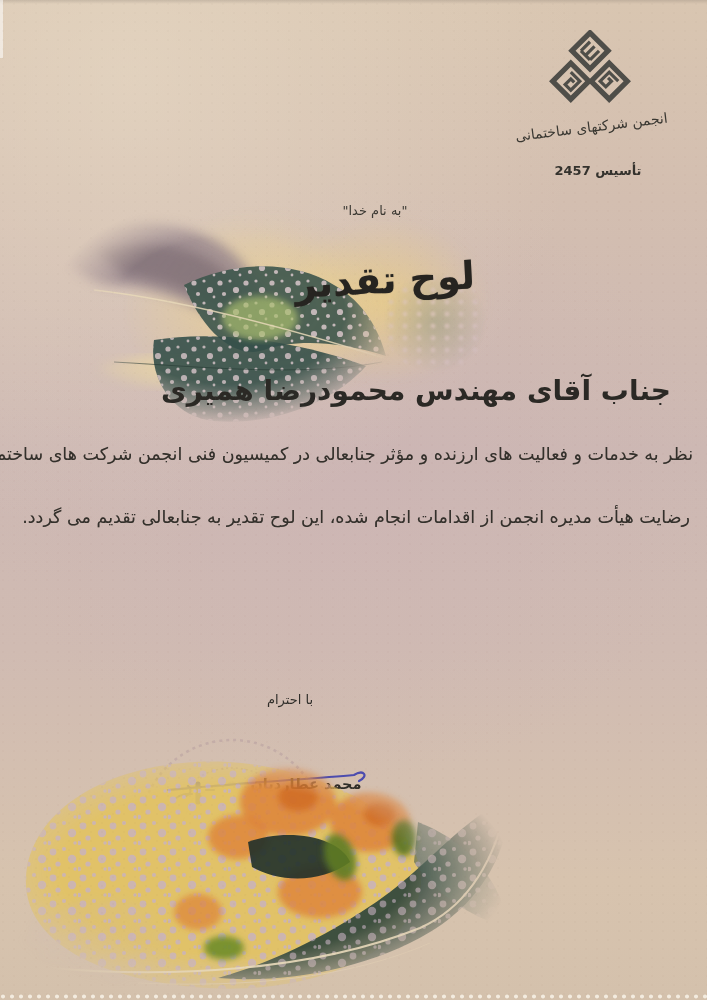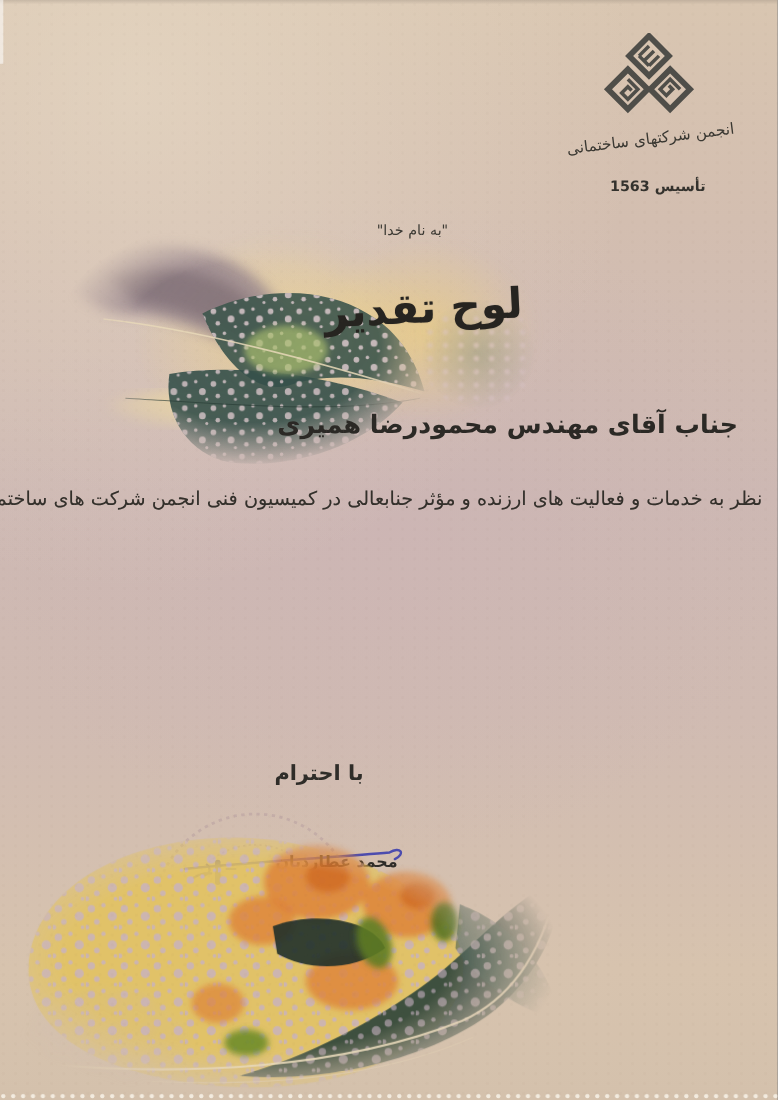--- a/index.html
+++ b/index.html
@@ -32,28 +32,28 @@
     background:radial-gradient(closest-side,rgba(240,208,118,.6),rgba(240,208,118,0));filter:blur(6px);}
   .teal-web{left:383px;top:272px;width:104px;height:100px;border-radius:50%;opacity:.5;filter:blur(1px);
     background-image:
       radial-gradient(circle at 8px 6px, rgba(214,194,199,.85) 2px, transparent 3px),
       radial-gradient(closest-side, rgba(58,98,84,.45), transparent);
     background-size:14px 12px,100% 100%;}
   .title{left:295px;top:258px;width:180px;text-align:center;font-size:38px;font-weight:bold;
     transform:rotate(-3deg);color:#262420;text-shadow:0 0 1px rgba(40,36,30,.35);}
 
   
-  .recipient{right:36px;top:374px;font-size:23px;font-weight:bold;color:#2b2925;}
+  .recipient{right:36px;top:374px;font-size:28px;font-weight:bold;color:#2b2925;}
   .body-line{font-size:17.5px;color:#33302b;text-shadow:0 0 .5px rgba(45,40,33,.3);}
   .line1{right:14px;top:444px;}
   .line2{right:17px;top:507px;}
   .line3{right:14px;top:591px;}
 
   
-  .salutation{left:218px;top:692px;width:144px;text-align:center;font-size:19px;font-weight:bold;}
+  .salutation{left:218px;top:692px;width:144px;text-align:center;font-size:13px;font-weight:normal;}
   .signer-title{left:166px;top:729px;width:226px;text-align:center;font-size:16px;font-weight:bold;}
   .signature-svg{left:148px;top:750px;width:238px;height:58px;}
   .signer-name{left:224px;top:776px;width:164px;text-align:center;font-size:14.5px;font-weight:bold;}
 
   .stamp{left:126px;top:734px;width:214px;height:208px;opacity:.55;}
 
   
   .marble-tl{left:34px;top:190px;width:374px;height:252px;
     -webkit-mask-image:radial-gradient(ellipse 62% 58% at 52% 48%, #000 50%, transparent 78%);
             mask-image:radial-gradient(ellipse 62% 58% at 52% 48%, #000 50%, transparent 78%);}
@@ -85,21 +85,21 @@
         <rect x="-16" y="-16" width="32" height="32"></rect>
         <path d="M -8,-8 H 8 V 8 H -2 V -2 H 4" stroke-width="4"></path>
       </g>
       <g transform="translate(79,64) rotate(45)">
         <rect x="-16" y="-16" width="32" height="32"></rect>
         <path d="M 8,-8 H -8 V 8 H 2 V -2 H -4" stroke-width="4"></path>
       </g>
     </g>
   </svg>
   <div class="abs org-name rtl nowrap">انجمن شرکتهای ساختمانی</div>
-  <div class="abs founded rtl nowrap">تأسیس 1563</div>
+  <div class="abs founded rtl nowrap">تأسیس 2457</div>
 
   <div class="abs gold-wash"></div>
   <div class="abs teal-web"></div>
 
   <svg class="abs marble-tl" viewBox="0 0 374 252">
     <defs>
       <radialGradient id="goldG" cx="50%" cy="50%" r="50%">
         <stop offset="0%" stop-color="#f0d583" stop-opacity=".85"></stop>
         <stop offset="100%" stop-color="#f0d583" stop-opacity="0"></stop>
       </radialGradient>
@@ -128,20 +128,21 @@
     <ellipse cx="226" cy="128" rx="38" ry="22" fill="#a9bd6e" opacity=".7" filter="url(#b3)"></ellipse>
     <path d="M 60,100 C 150,110 260,140 350,168" stroke="#e8d8b8" stroke-width="1.5" fill="none" opacity=".85"></path>
     <path d="M 80,172 C 170,177 270,187 348,172" stroke="#243832" stroke-width="1" fill="none" opacity=".6"></path>
   </svg>
 
   <div class="abs invocation rtl nowrap">"به نام خدا"</div>
   <div class="abs title rtl nowrap">لوح تقدیر</div>
 
   <div class="abs recipient rtl nowrap">جناب آقای مهندس محمودرضا همیری</div>
   <div class="abs body-line line1 rtl nowrap">نظر به خدمات و فعالیت های ارزنده و مؤثر جنابعالی در کمیسیون فنی انجمن شرکت های ساختمانی و</div>
+  <div class="abs body-line line2 rtl nowrap">رضایت هیأت مدیره انجمن از اقدامات انجام شده، این لوح تقدیر به جنابعالی تقدیم می گردد.</div>
 
   <div class="abs salutation rtl nowrap">با احترام</div>
   <svg class="abs signature-svg" viewBox="0 0 238 58">
     <g stroke="#3d3fae" fill="none" stroke-linecap="round" opacity=".9">
       <path d="M 20,40 C 80,34 160,29 206,25 c 10,-6 15,1 5,6" stroke-width="2.2"></path>
       <path d="M 28,48 q 8,-5 16,-4 m -4,-8 q 6,6 -2,10" stroke-width="2"></path>
       <path d="M 50,34 v 18" stroke-width="5"></path>
       <path d="M 58,40 h 8" stroke-width="2"></path>
     </g>
   </svg>

